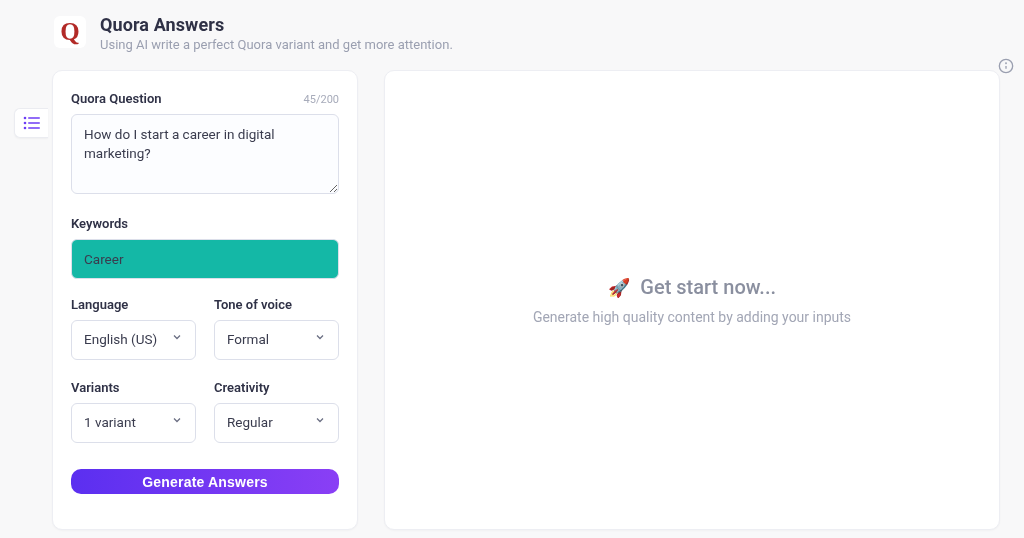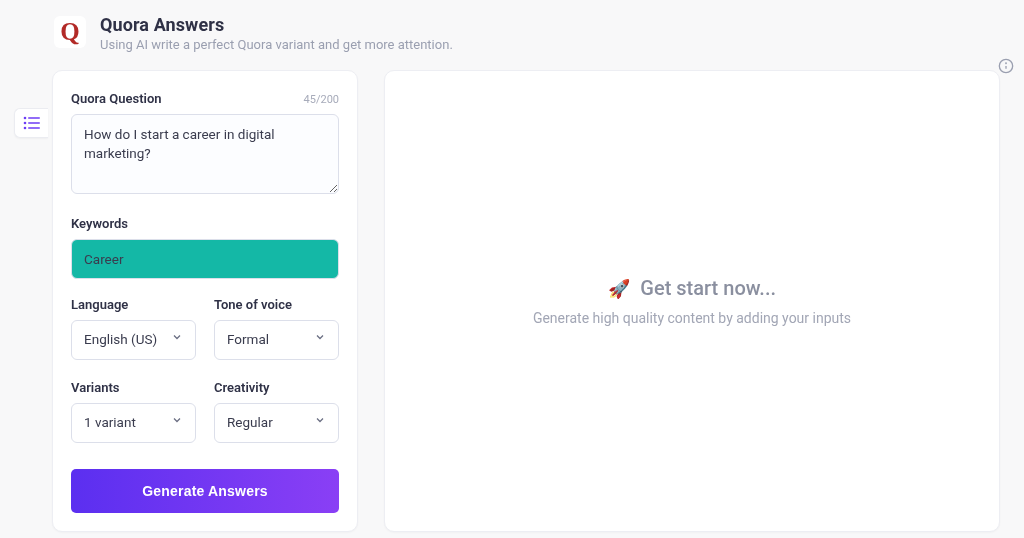--- a/index.html
+++ b/index.html
@@ -155,23 +155,23 @@
       user-select: none;
       background: #fff;
     }
     .select-control .chev {
       color: #6a6e82;
       flex-shrink: 0;
     }
     
     .generate-btn {
       width: 100%;
-      height: 44px;
+      height: 25px;
       border: none;
-      border-radius: 5px;
+      border-radius: 10px;
       background: linear-gradient(90deg, #5b2ff0 0%, #8a3ff5 100%);
       color: #fff;
       font-weight: 700;
       font-size: 14px;
       letter-spacing: 0.2px;
       cursor: pointer;
       margin-top: 6px;
     }
     
     .placeholder-title {

